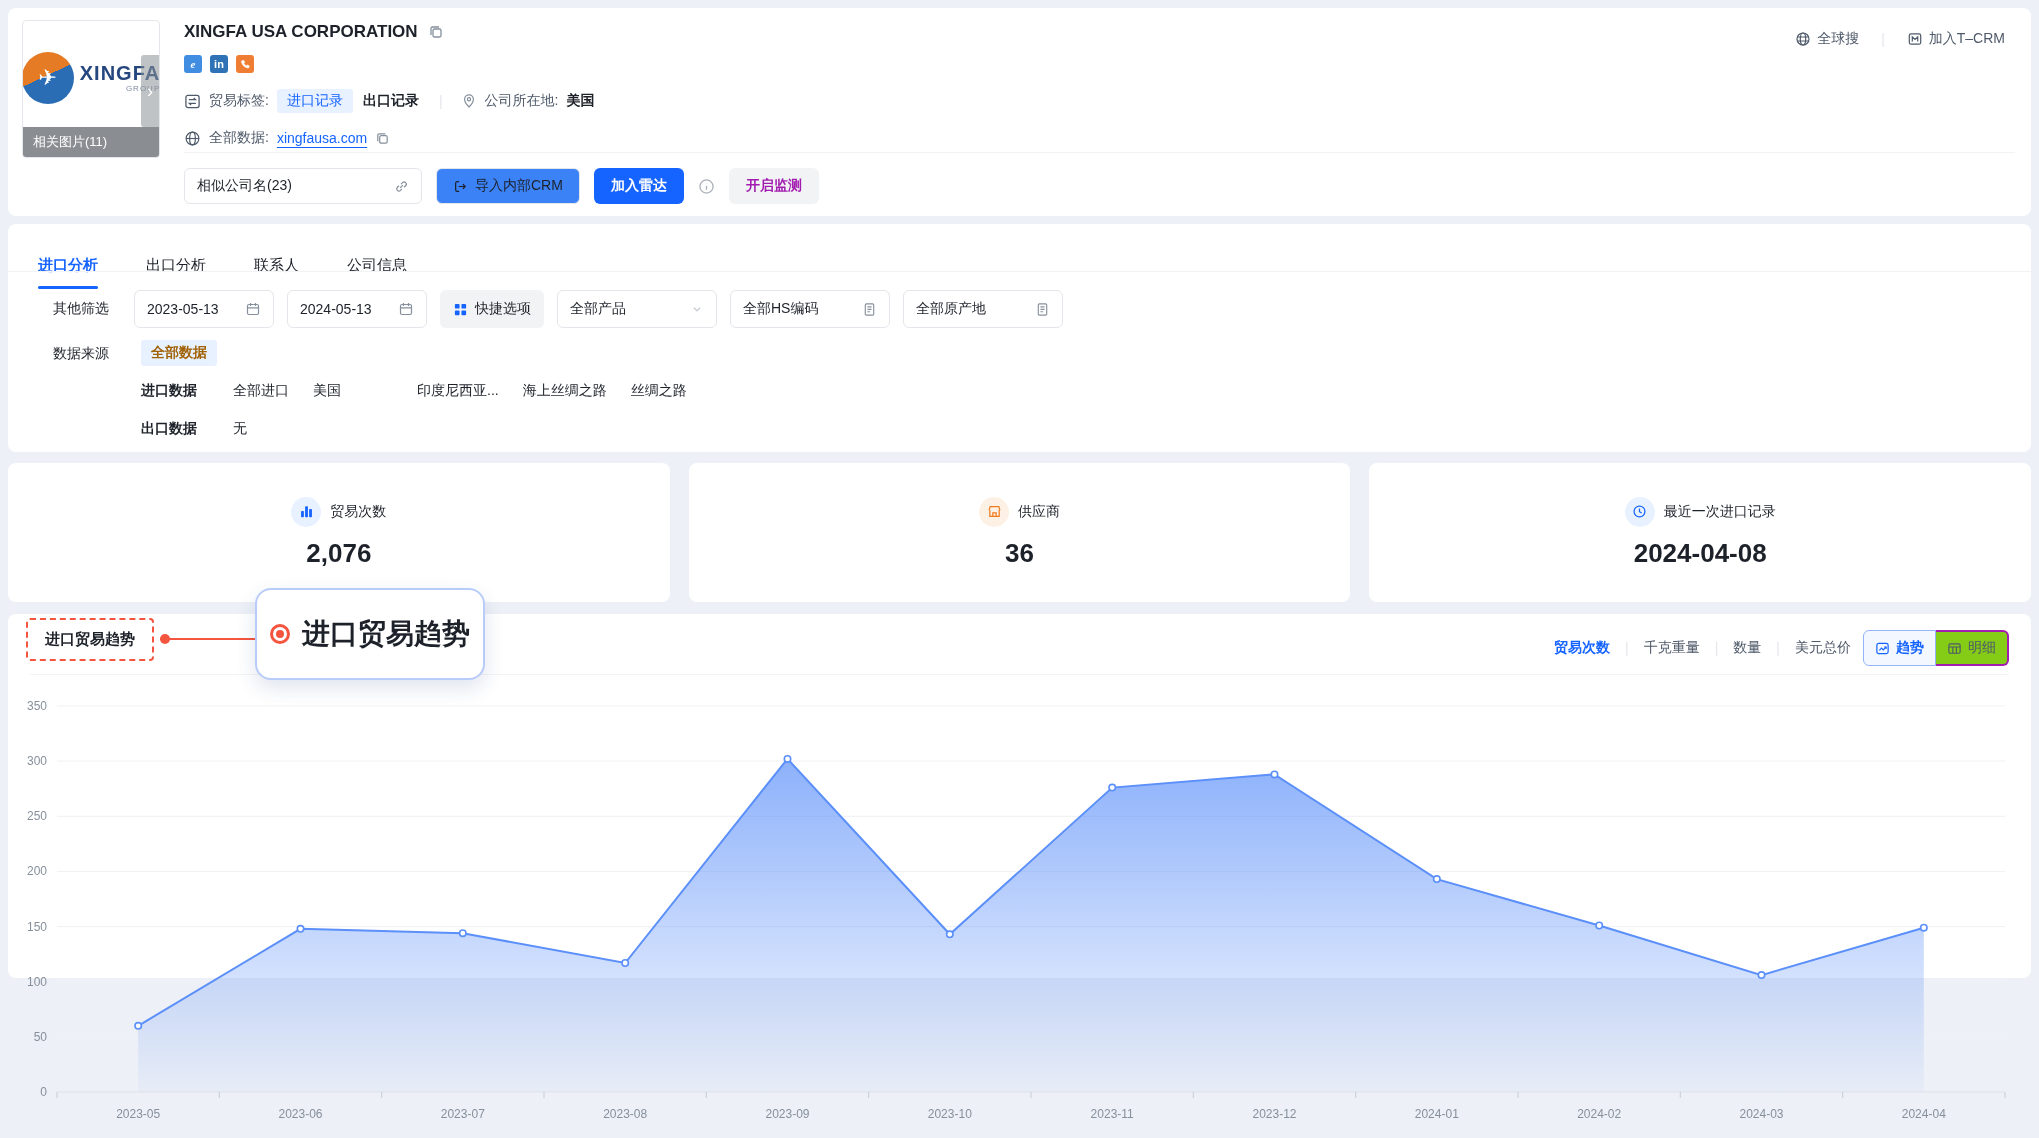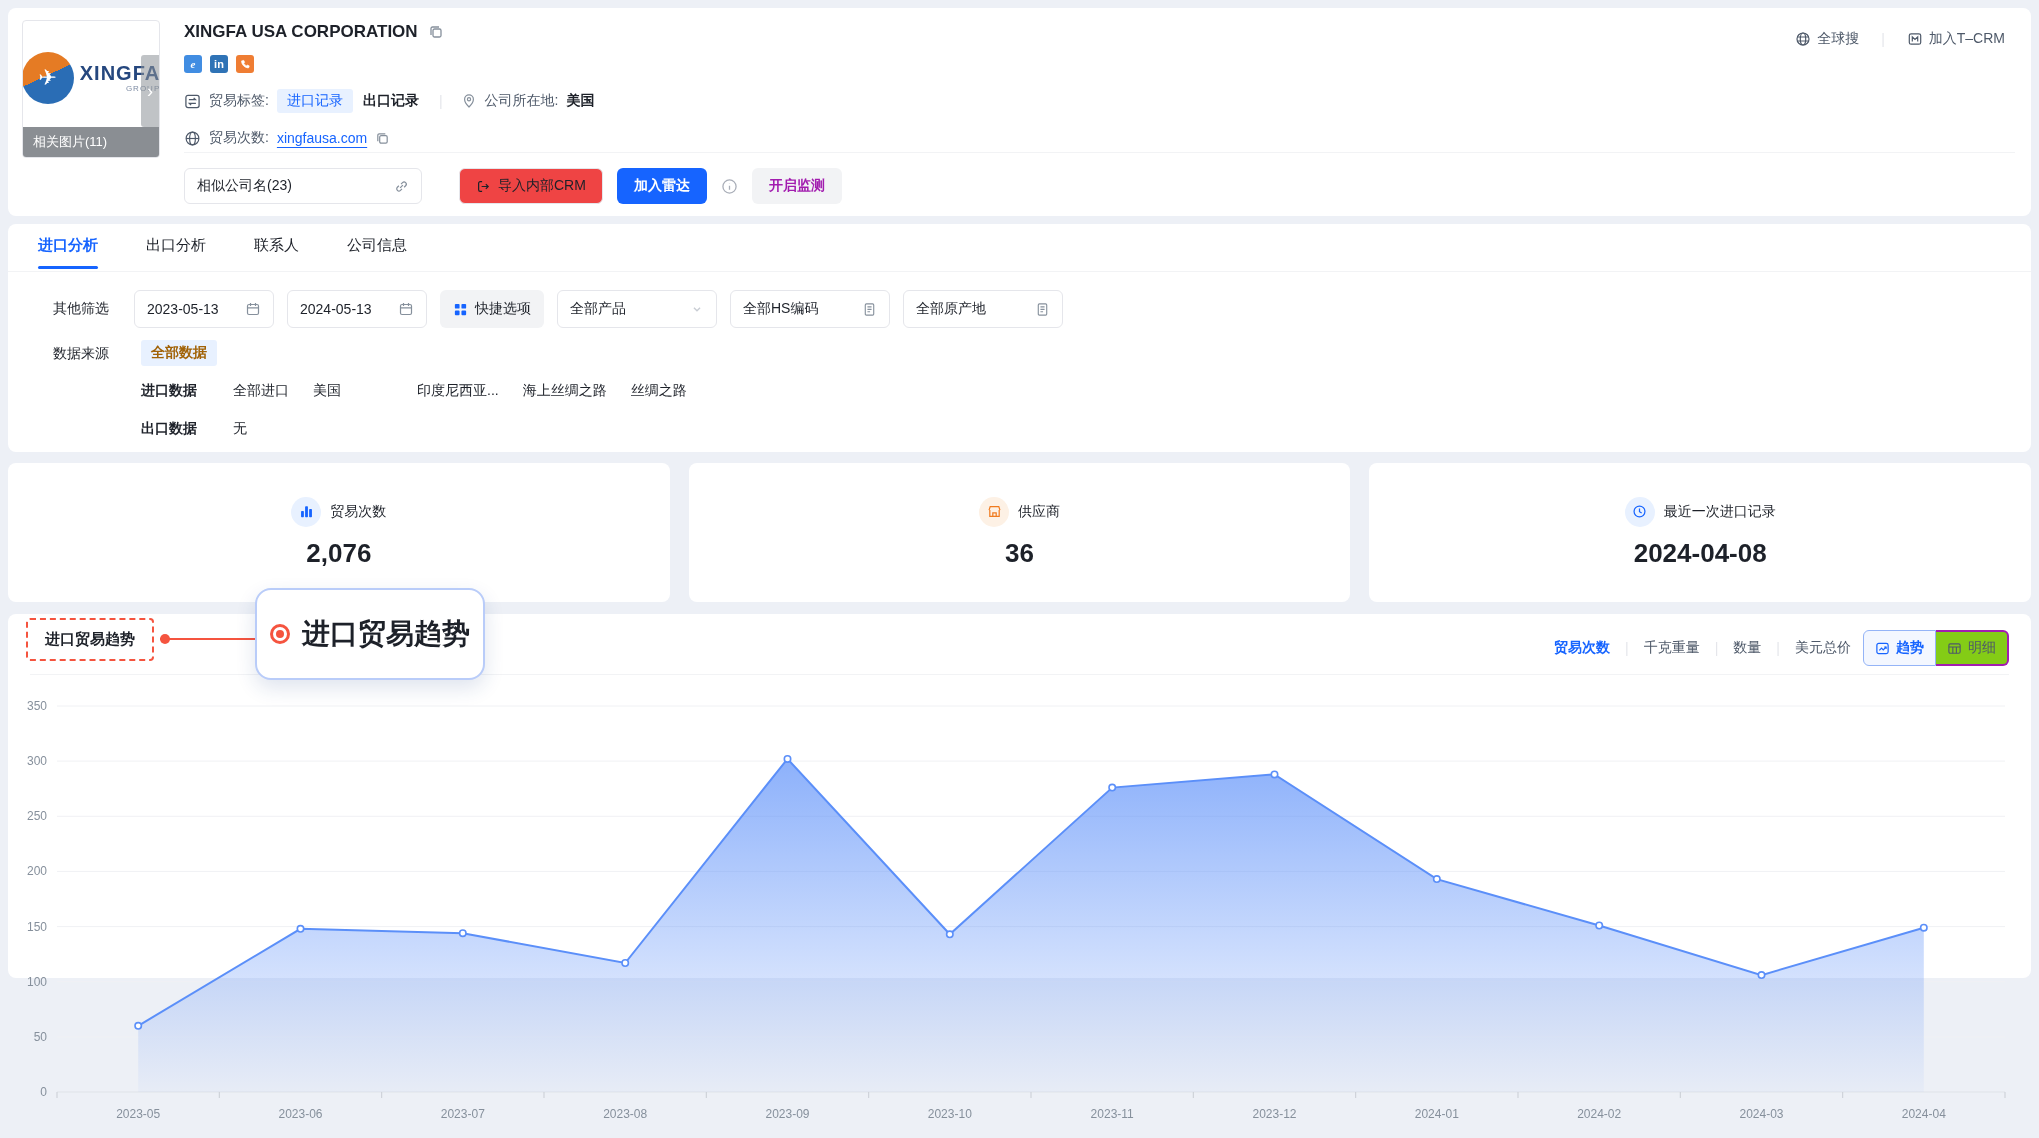--- a/index.html
+++ b/index.html
@@ -30,29 +30,29 @@
   .meta-row { display:flex; align-items:center; gap:8px; margin-top:16px; font-size:14px; color:#4e5969; }
   .tag-import { background:#e8f1ff; color:#1664ff; padding:3px 10px; border-radius:3px; font-size:14px; }
   .tag-export { color:#1d2129; font-weight:bold; padding:3px 2px; }
   .v-sep { color:#e5e6eb; padding:0 10px; }
   .strong { color:#1d2129; font-weight:bold; }
   .site-link { color:#1664ff; text-decoration:underline; text-underline-offset:4px; cursor:pointer; }
   .head-divider { position:absolute; left:176px; right:16px; top:144px; border-top:1px solid #f2f3f5; }
   .action-row { position:absolute; left:176px; top:160px; display:flex; align-items:center; gap:14px; }
   .similar-input { width:238px; height:36px; border:1px solid #e5e6eb; border-radius:6px; display:flex; align-items:center; justify-content:space-between; padding:0 12px; font-size:14px; color:#1d2129; cursor:pointer; background:#fff; }
   .btn { height:36px; border-radius:6px; display:inline-flex; align-items:center; justify-content:center; gap:7px; font-size:14px; padding:0 16px; cursor:pointer; border:1px solid transparent; }
-  .btn-outline { background:#ef4444; border-color:#e5e6eb; color:#1d2129;margin-left:23px; }
+  .btn-outline { background:#3b82f6; border-color:#e5e6eb; color:#1d2129; }
   .btn-primary { background:#1664ff; color:#fff; font-weight:bold; }
   .btn-disabled { background:#f2f3f5; color:#a21caf; cursor:not-allowed;font-weight:bold; }
   .top-right { position:absolute; right:26px; top:22px; display:flex; align-items:center; gap:12px; font-size:14px; color:#4e5969; }
   .top-link { display:flex; align-items:center; gap:6px; cursor:pointer; }
 
   
   #tabs-panel { left:8px; top:224px; width:2023px; height:228px; }
-  .tabs-row { position:absolute; left:30px; top:12px; display:flex; gap:48px; font-size:15px; }
+  .tabs-row { position:absolute; left:30px; top:32px; display:flex; gap:48px; font-size:15px; }
   .tab { padding-bottom:14px; cursor:pointer; color:#1d2129; position:relative; }
   .tab.active { color:#1664ff; font-weight:bold; }
   .tab.active::after { content:""; position:absolute; left:0; right:0; bottom:0; height:3px; background:#1664ff; border-radius:2px; }
   .tabs-divider { position:absolute; left:0; right:0; top:47px; border-top:1px solid #f2f3f5; }
   .filter-row { position:absolute; left:45px; top:66px; display:flex; align-items:center; gap:13px; font-size:14px; }
   .filter-label { color:#1d2129; margin-right:12px; }
   .sel-box { height:38px; border:1px solid #e5e6eb; border-radius:6px; background:#fff; display:flex; align-items:center; justify-content:space-between; padding:0 12px; color:#1d2129; cursor:pointer; }
   .w-date { width:140px; }
   .w-prod { width:160px; color:#1d2129; }
   .quick-btn { height:38px; border-radius:6px; background:#f2f3f5; display:flex; align-items:center; gap:7px; padding:0 13px; color:#1d2129; cursor:pointer; }
@@ -155,21 +155,21 @@
         <span class="strong">美国</span>
       </div>
       <div class="meta-row">
         <span class="icon">
           <svg width="17" height="17" viewBox="0 0 16 16" fill="none" stroke="#4e5969" stroke-width="1.1">
               <circle cx="8" cy="8" r="6"></circle>
               <ellipse cx="8" cy="8" rx="2.7" ry="6"></ellipse>
               <path d="M2 8h12"></path>
             </svg>
         </span>
-        <span>贸易次数:</span>
+        <span>全部数据:</span>
         <span class="site-link">xingfausa.com</span>
         <span class="icon">
           <svg width="15" height="15" viewBox="0 0 16 16" fill="none" stroke="#86909c" stroke-width="1.3">
               <rect x="5" y="5" width="8" height="8" rx="1.5"></rect>
               <path d="M11 3H4.5A1.5 1.5 0 0 0 3 4.5V11"></path>
             </svg>
         </span>
       </div>
     </div>
 

